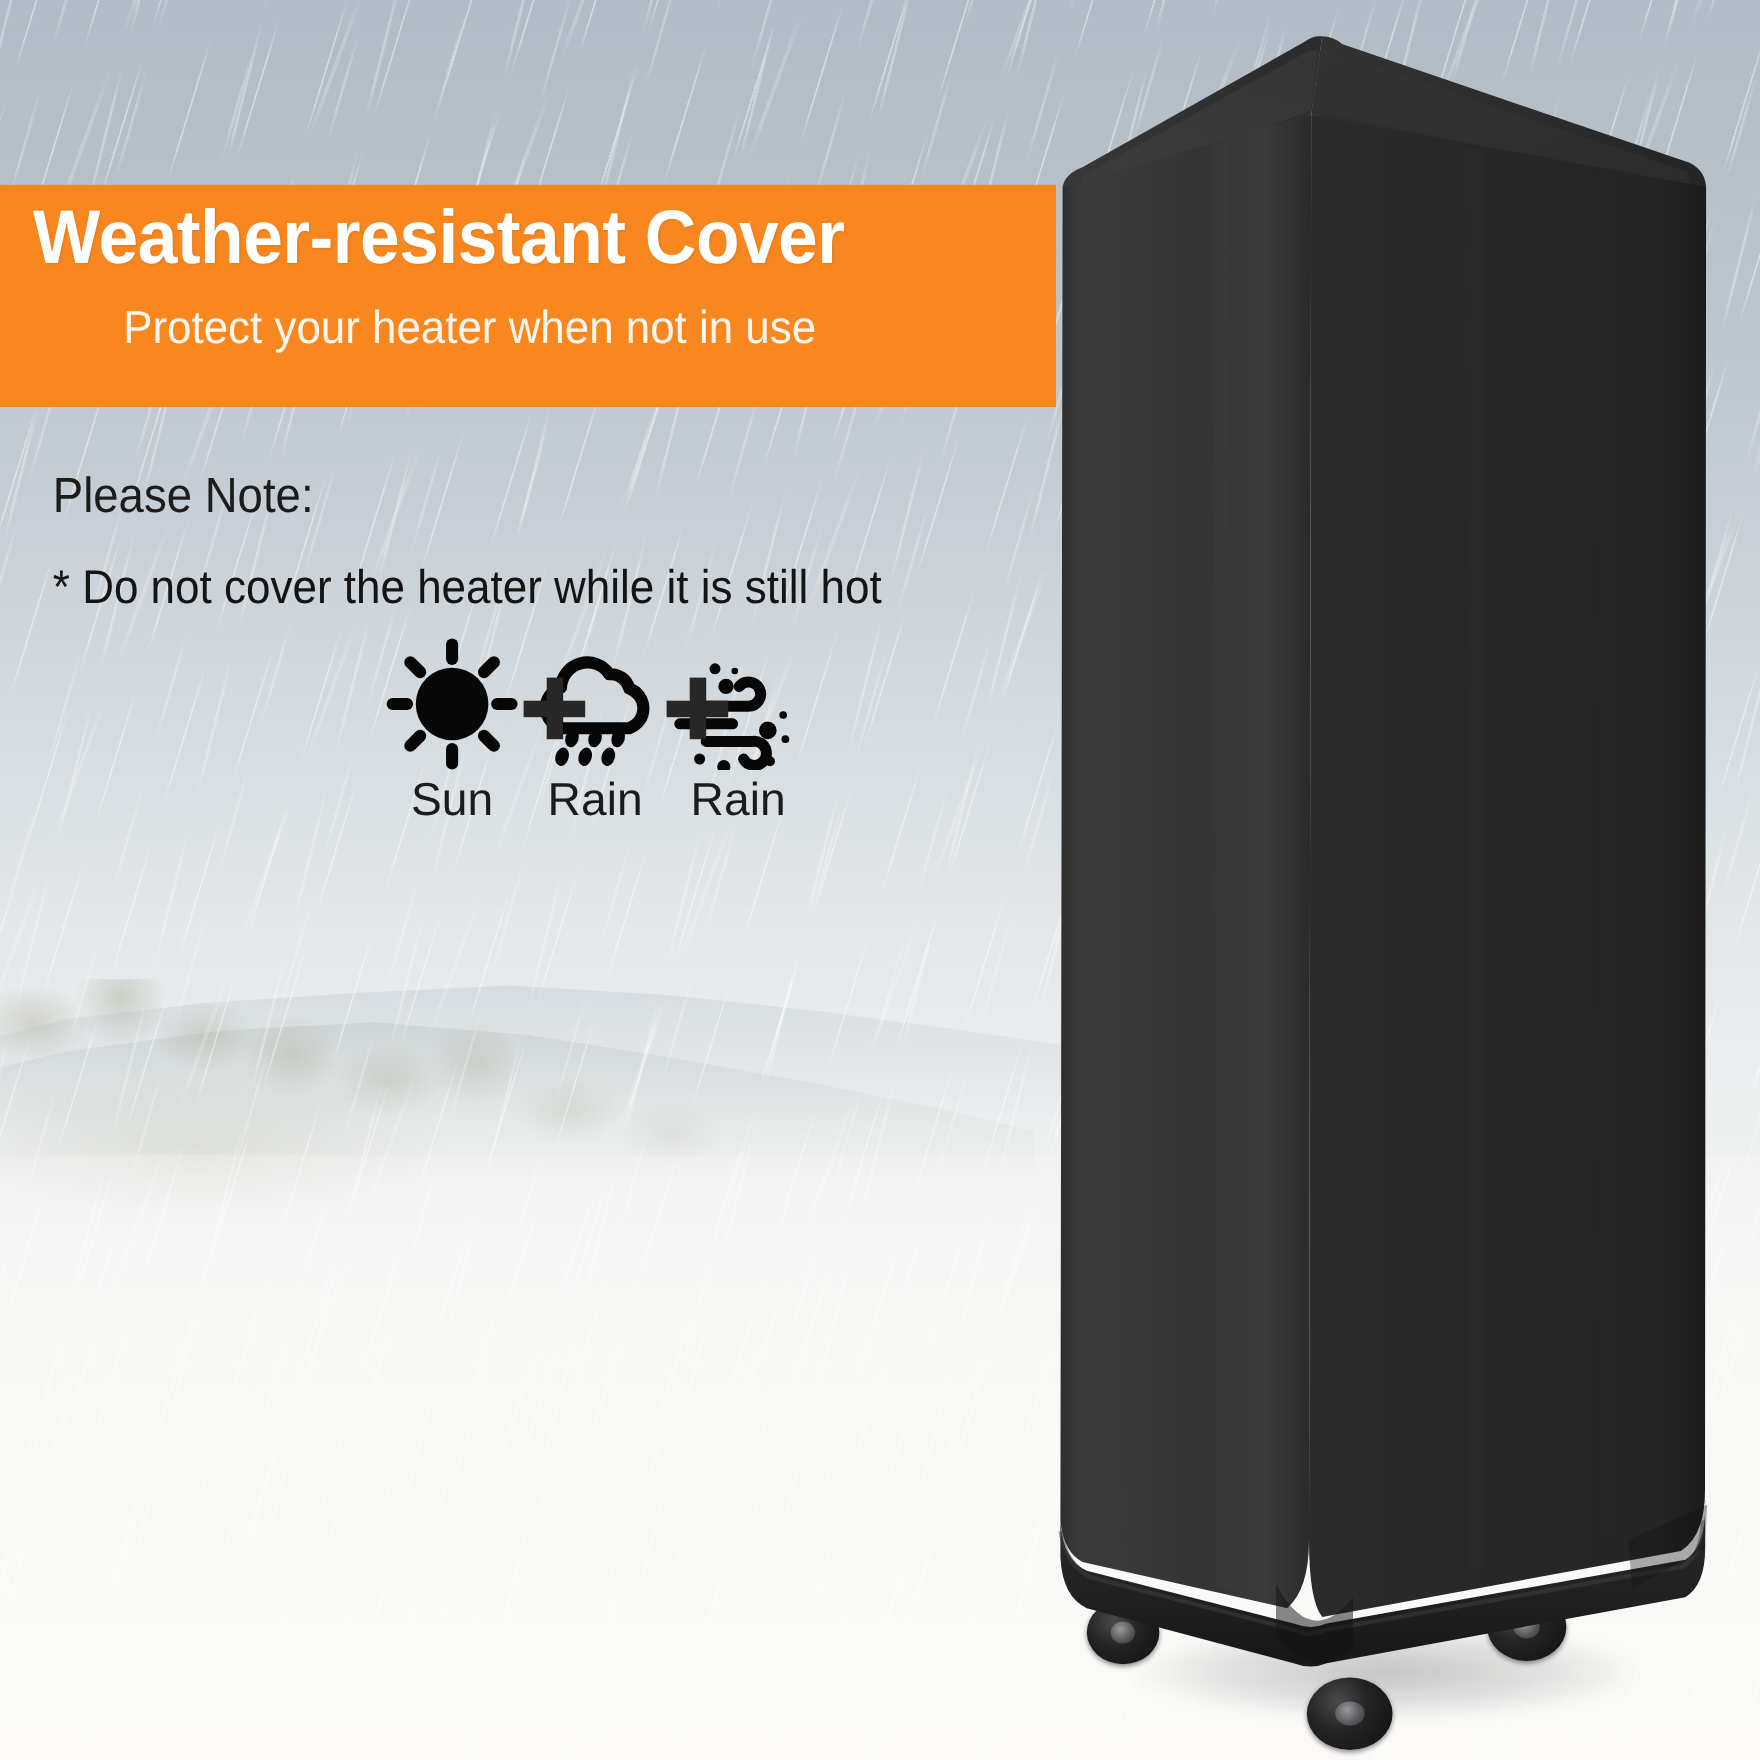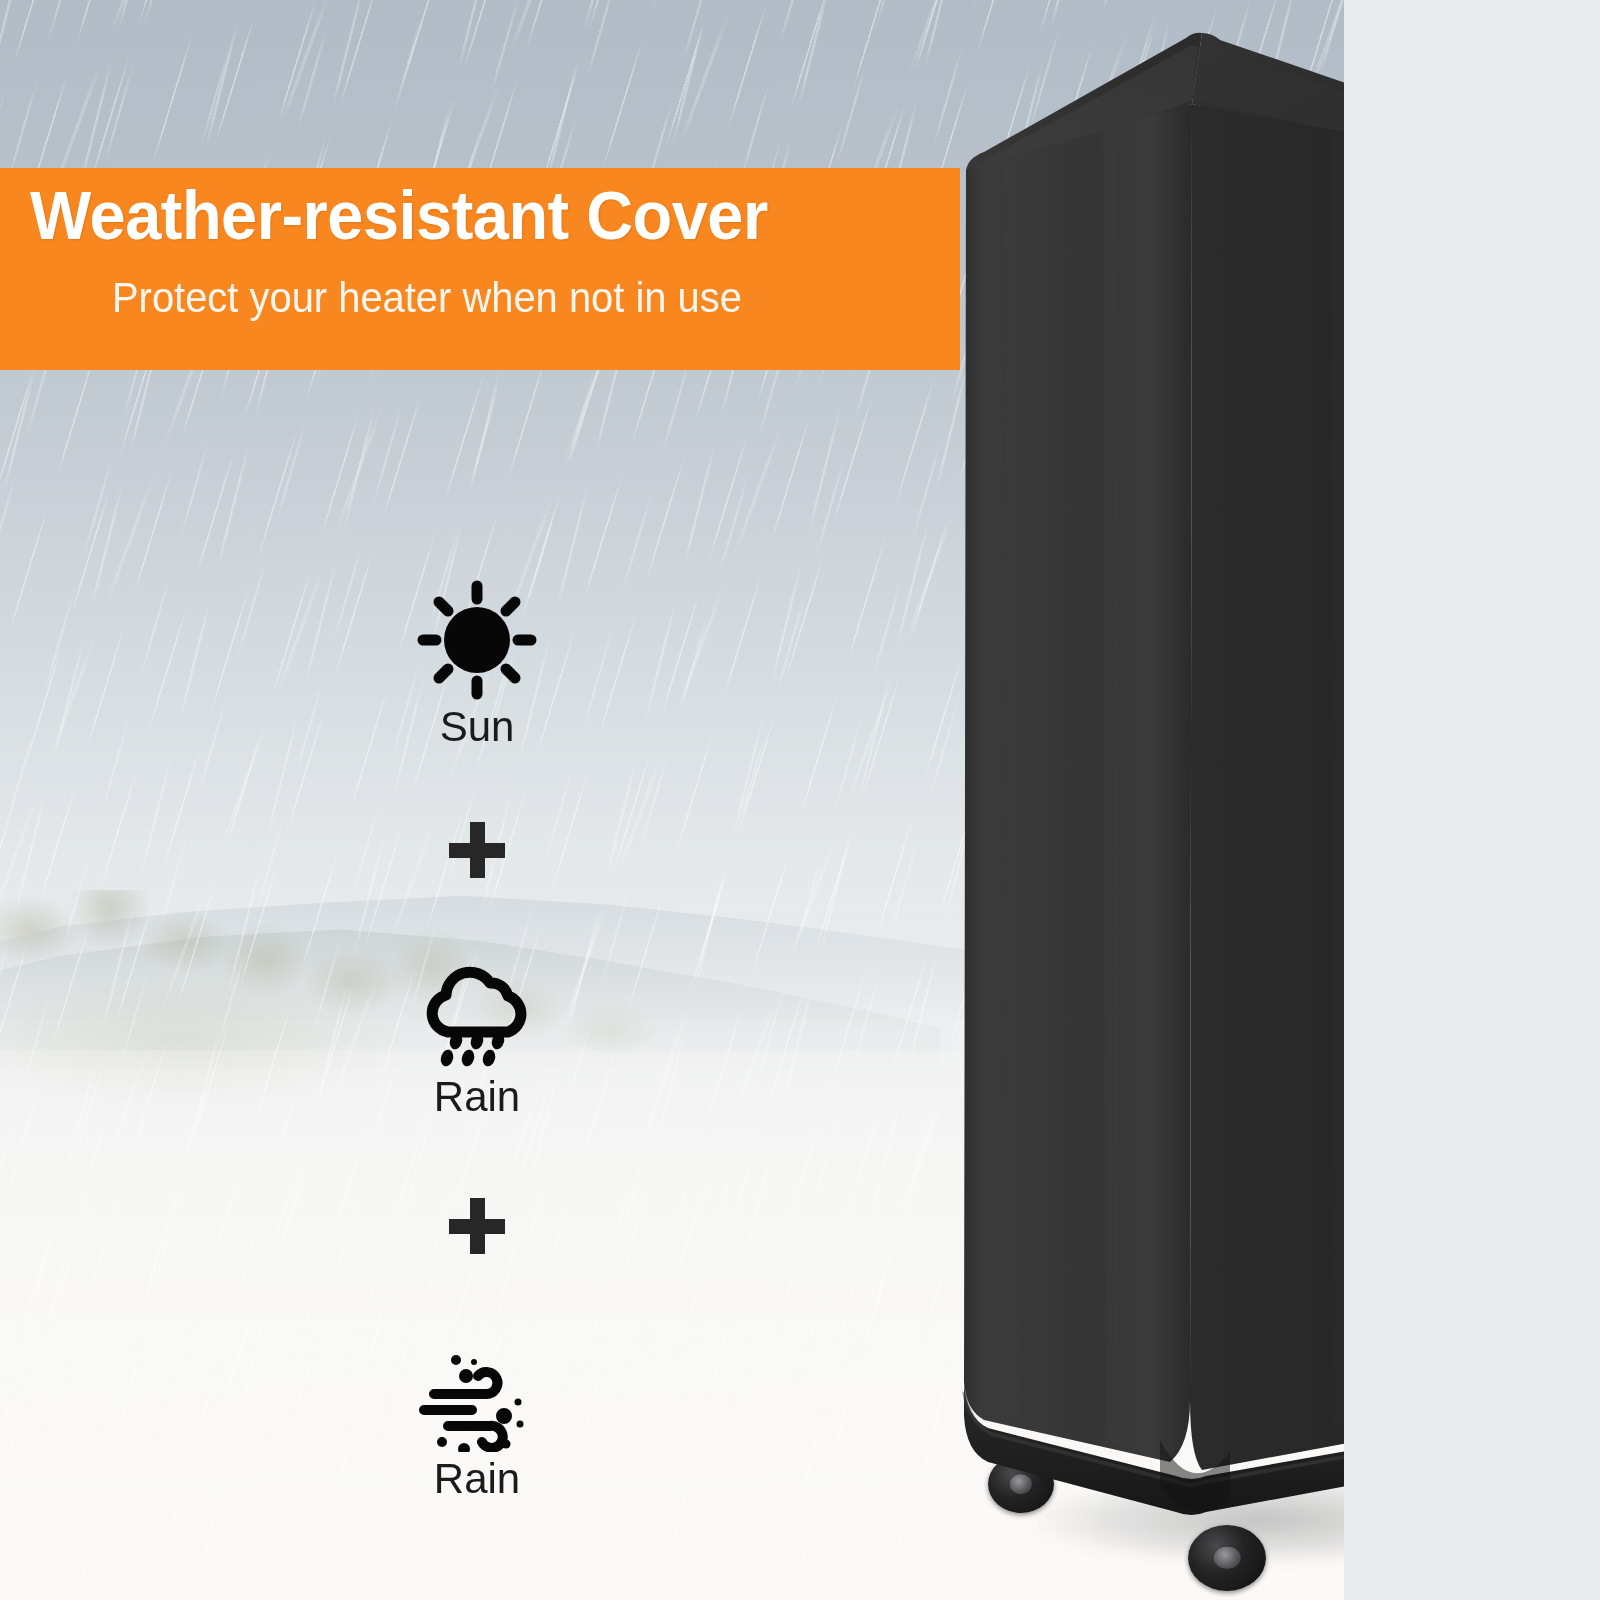--- a/index.html
+++ b/index.html
@@ -6,21 +6,21 @@
   * { margin:0; padding:0; box-sizing:border-box; }
   html, body { width:1600px; height:1600px; }
   body {
     font-family: "Liberation Sans", sans-serif;
     background:#e9ecee;
     overflow:hidden;
   }
 
   #stage {
     position:relative;
-    width:1344px;
+    width:1600px;
     height:1600px;
     overflow:hidden;
   }
 
   
   .bg-sky {
     position:absolute; inset:0;
     background:
       linear-gradient(180deg,
         #b2bcc6 0%,
@@ -177,22 +177,22 @@
     white-space:nowrap;
   }
 
   
   .icon-col {
     position:absolute;
     left:346px; top:580px;
     width:262px;
     z-index:5;
     display:flex;
-    flex-direction:column;
-    align-items:center;
+    flex-direction:row;
+    align-items:flex-start;
   }
   .icon-item { display:flex; flex-direction:column; align-items:center; }
   .icon-art { width:130px; height:120px; display:block; }
   .icon-label {
     margin-top:6px;
     font-size:42px;
     color:#1b1b1b;
     line-height:1;
   }
   .plus-sep {
@@ -329,20 +329,24 @@
     <div class="wheel w-front">
         <div class="hub"></div>
       </div>
   </div>
 
   <div class="banner">
     <div class="banner-title">Weather-resistant Cover</div>
     <div class="banner-sub">Protect your heater when not in use</div>
   </div>
 
+  <div class="note-block">
+    <div class="note-title">Please Note:</div>
+    <div class="note-line">* Do not cover the heater while it is still hot</div>
+  </div>
 
   <div class="icon-col">
 
     <div class="icon-item">
       <svg class="icon-art" viewBox="0 0 130 120">
         <circle cx="65" cy="60" r="33" fill="#070707"></circle>
         <g stroke="#070707" stroke-width="11" stroke-linecap="round">
           <line x1="65" y1="6" x2="65" y2="19"></line>
           <line x1="65" y1="101" x2="65" y2="114"></line>
           <line x1="11" y1="60" x2="24" y2="60"></line>

